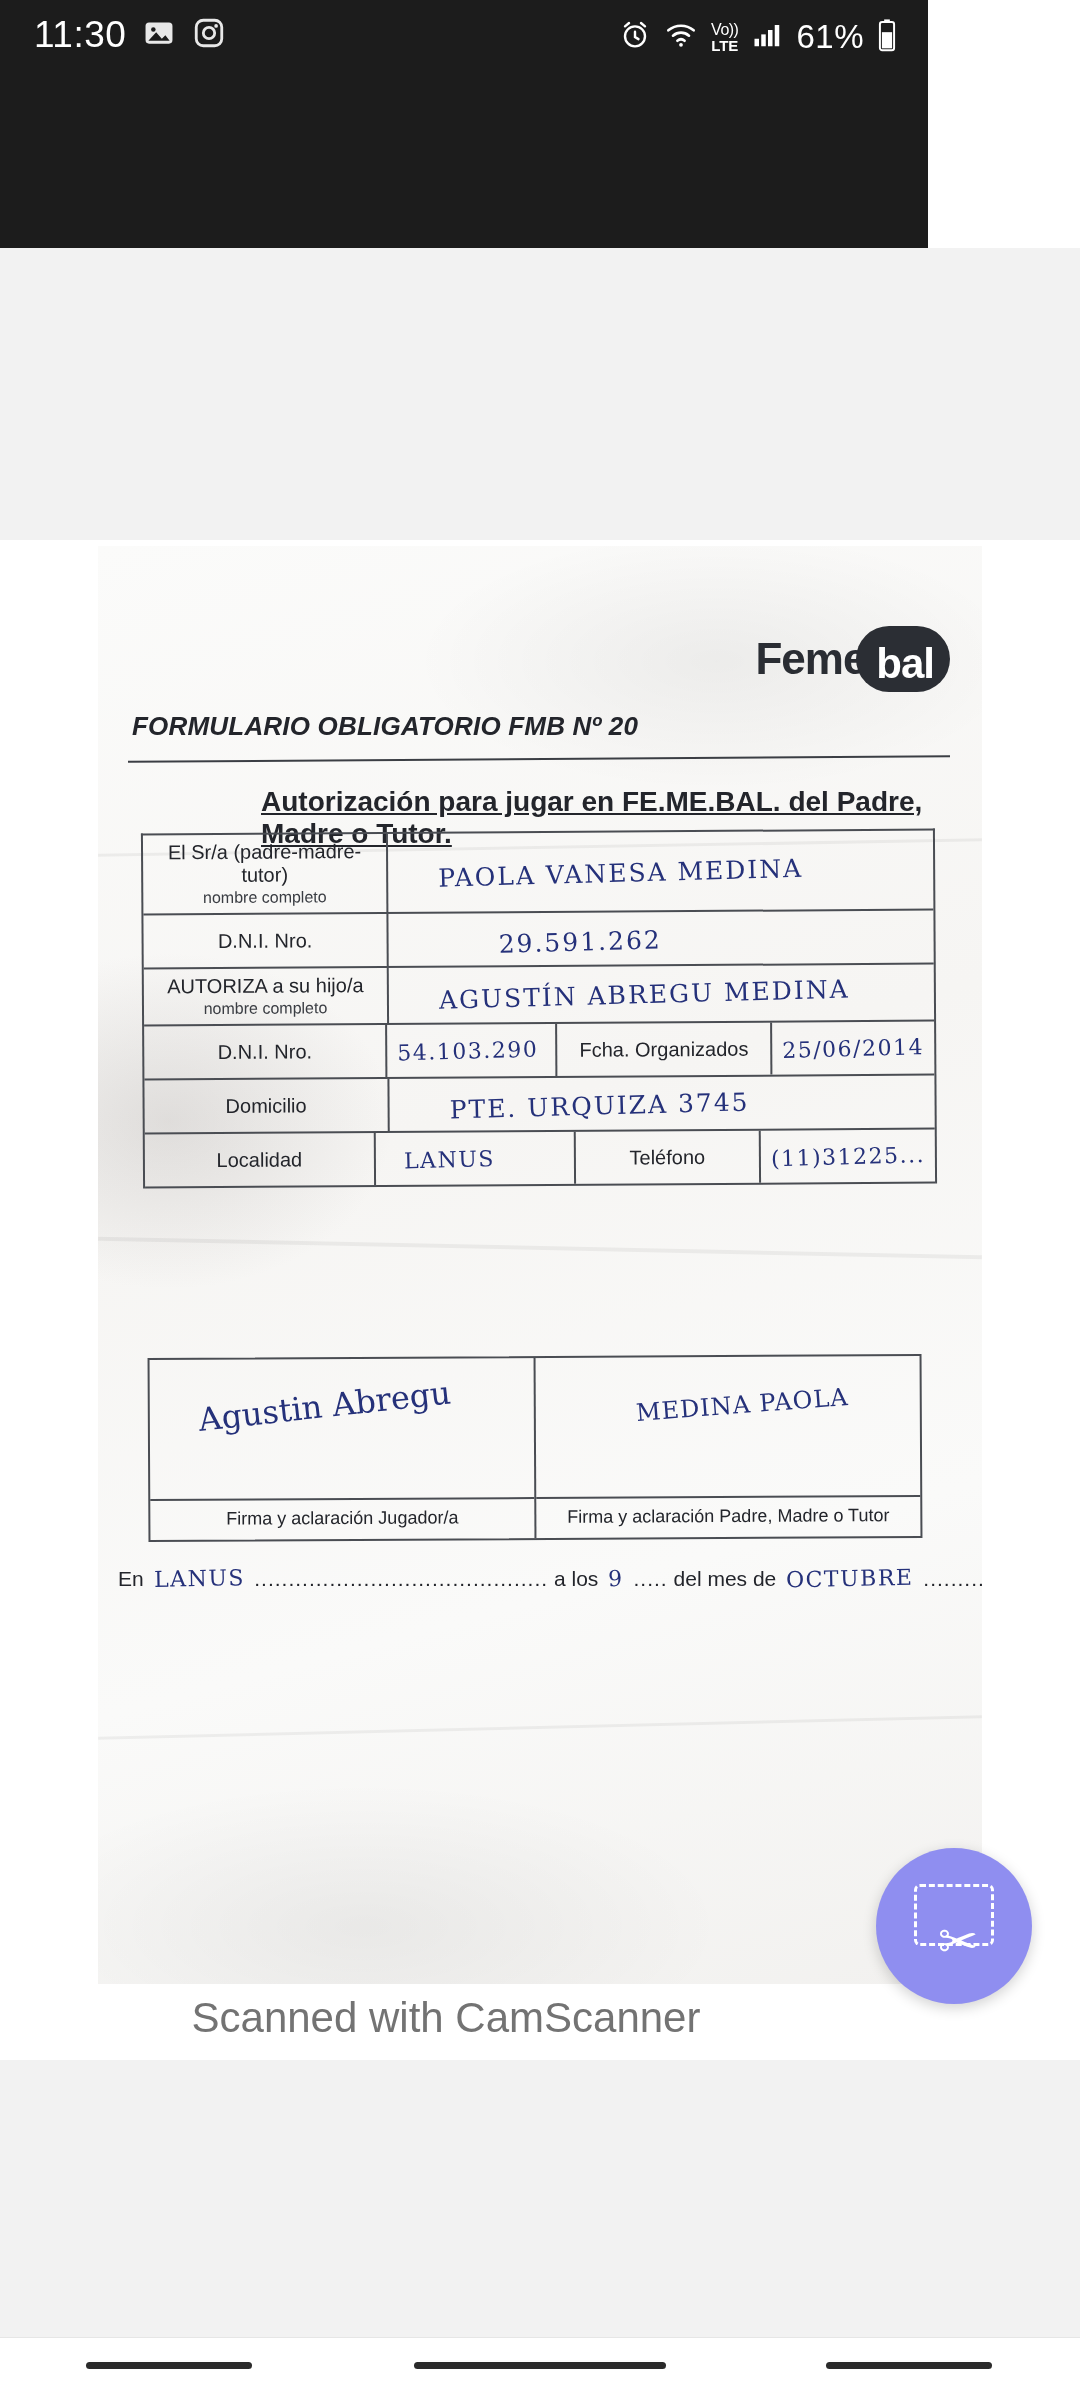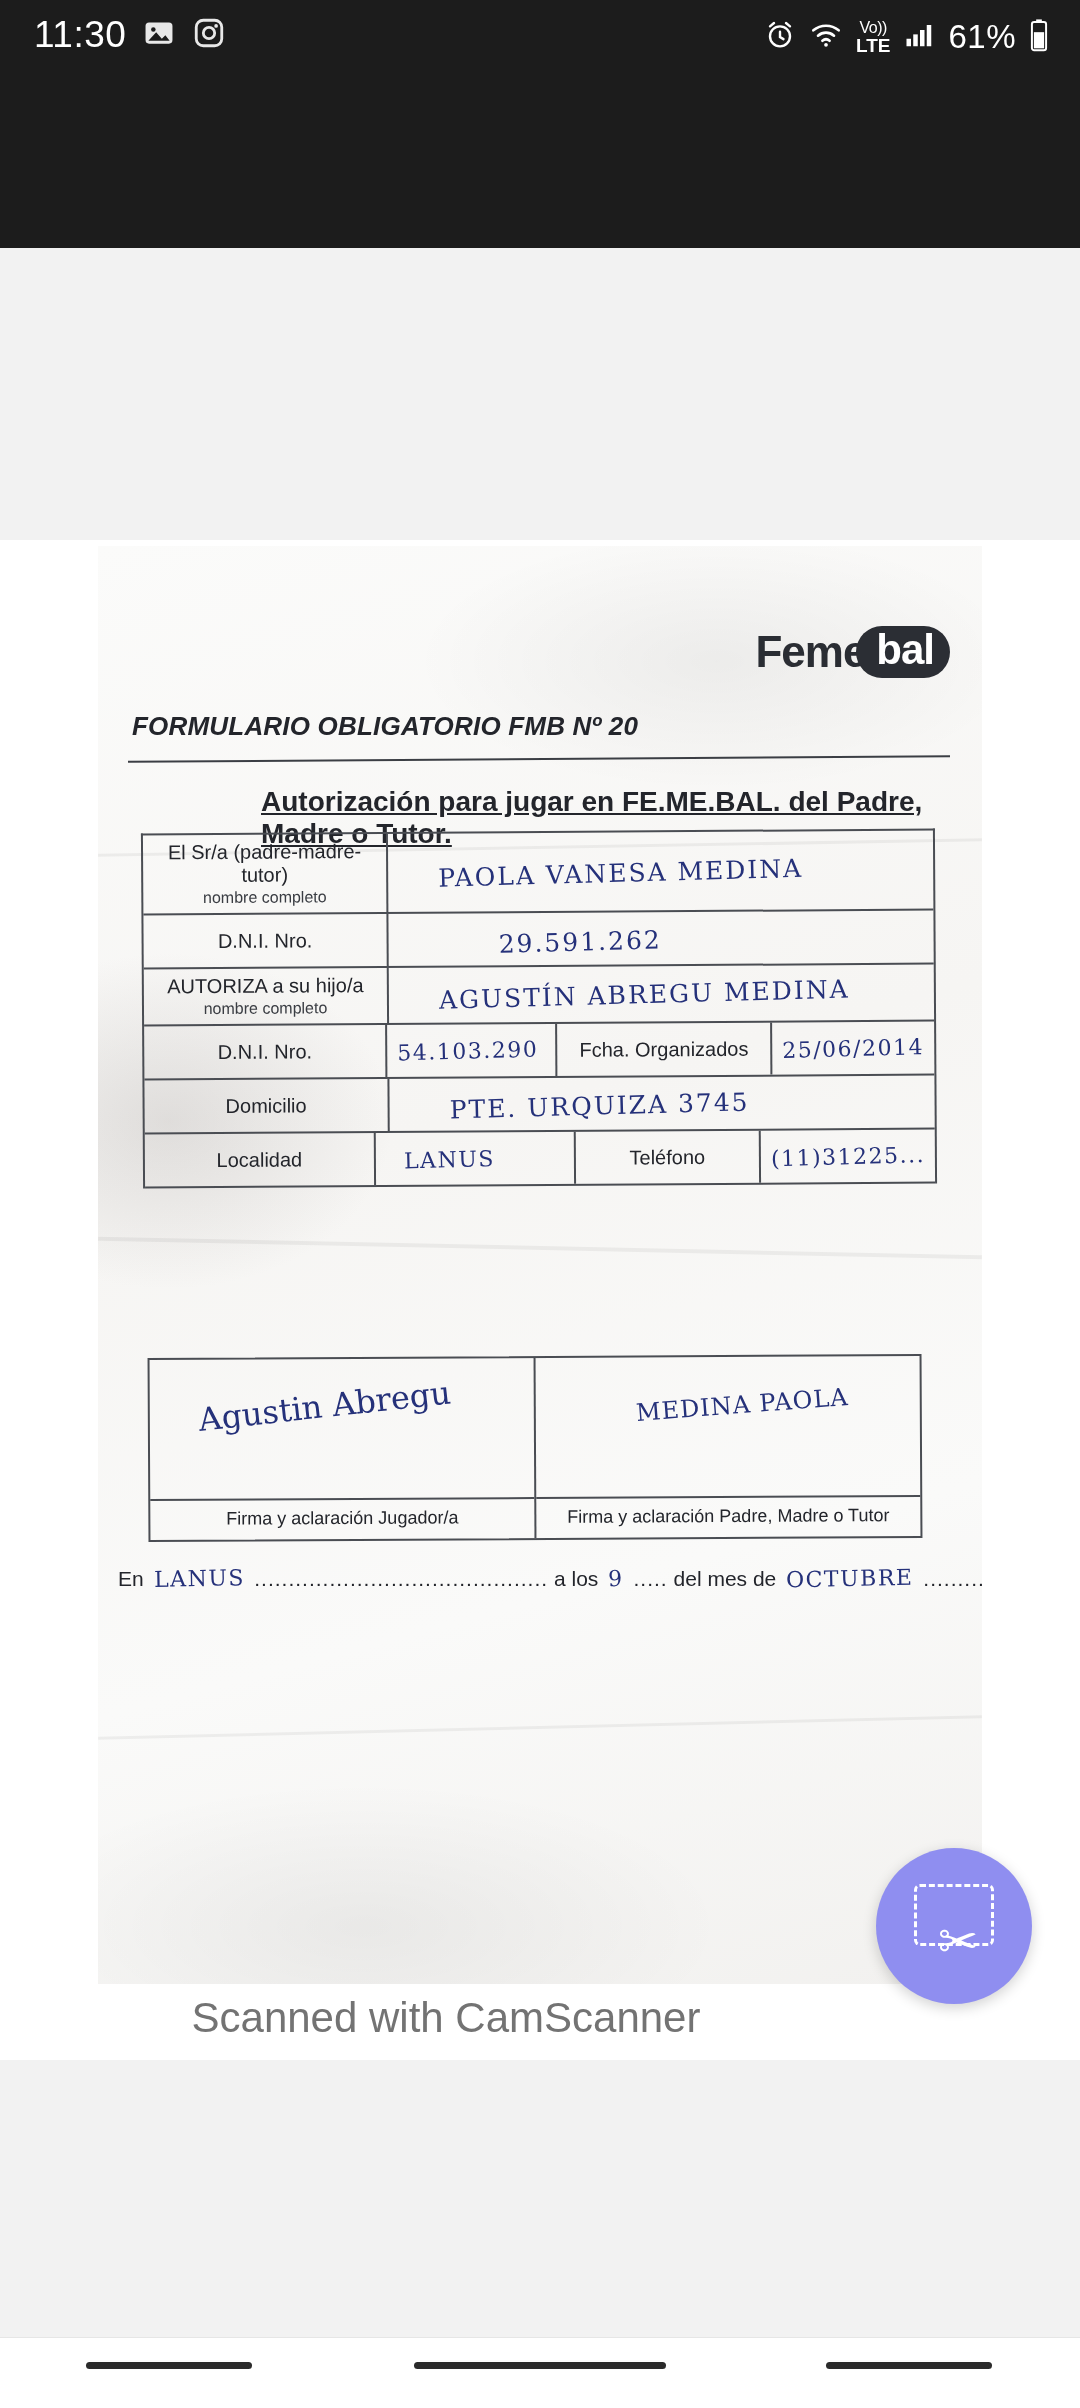--- a/index.html
+++ b/index.html
@@ -12,21 +12,21 @@
     height: 2408px;
     font-family: "Liberation Sans", sans-serif;
     overflow: hidden;
     position: relative;
   }
 
   
   .statusbar {
     position: absolute;
     top: 0; left: 0;
-    width: 1080px;
+    width: 928px;
     height: 248px;
     background: #1c1c1c;
     color: #ffffff;
   }
   .status-left {
     position: absolute;
     left: 34px; top: 14px;
     display: flex;
     align-items: center;
     gap: 16px;
@@ -57,21 +57,21 @@
     align-items: center;
     line-height: 1;
     font-size: 13px;
     color: #fff;
   }
   .lte-stack .t {
     font-size: 16px;
     letter-spacing: -0.5px;
   }
   .lte-stack .b {
-    font-size: 19px;
+    font-size: 15px;
     font-weight: bold;
   }
 
   
   .page-bg {
     position: absolute;
     top: 248px; left: 0;
     width: 1080px;
     height: 2160px;
     background: #f2f2f2;
@@ -124,21 +124,21 @@
     letter-spacing: -1px;
     color: #2a2d33;
     display: flex;
     align-items: center;
   }
   .brand .pill {
     margin-left: -36px;
     background: #2b2e34;
     color: #ffffff;
     border-radius: 40px;
-    padding: 0 16px 4px 20px;
+    padding: 14px 16px 4px 20px;
     font-size: 42px;
   }
 
   .form-title {
     position: absolute;
     top: 165px;
     left: 34px;
     font-size: 26px;
     font-style: italic;
     font-weight: bold;

